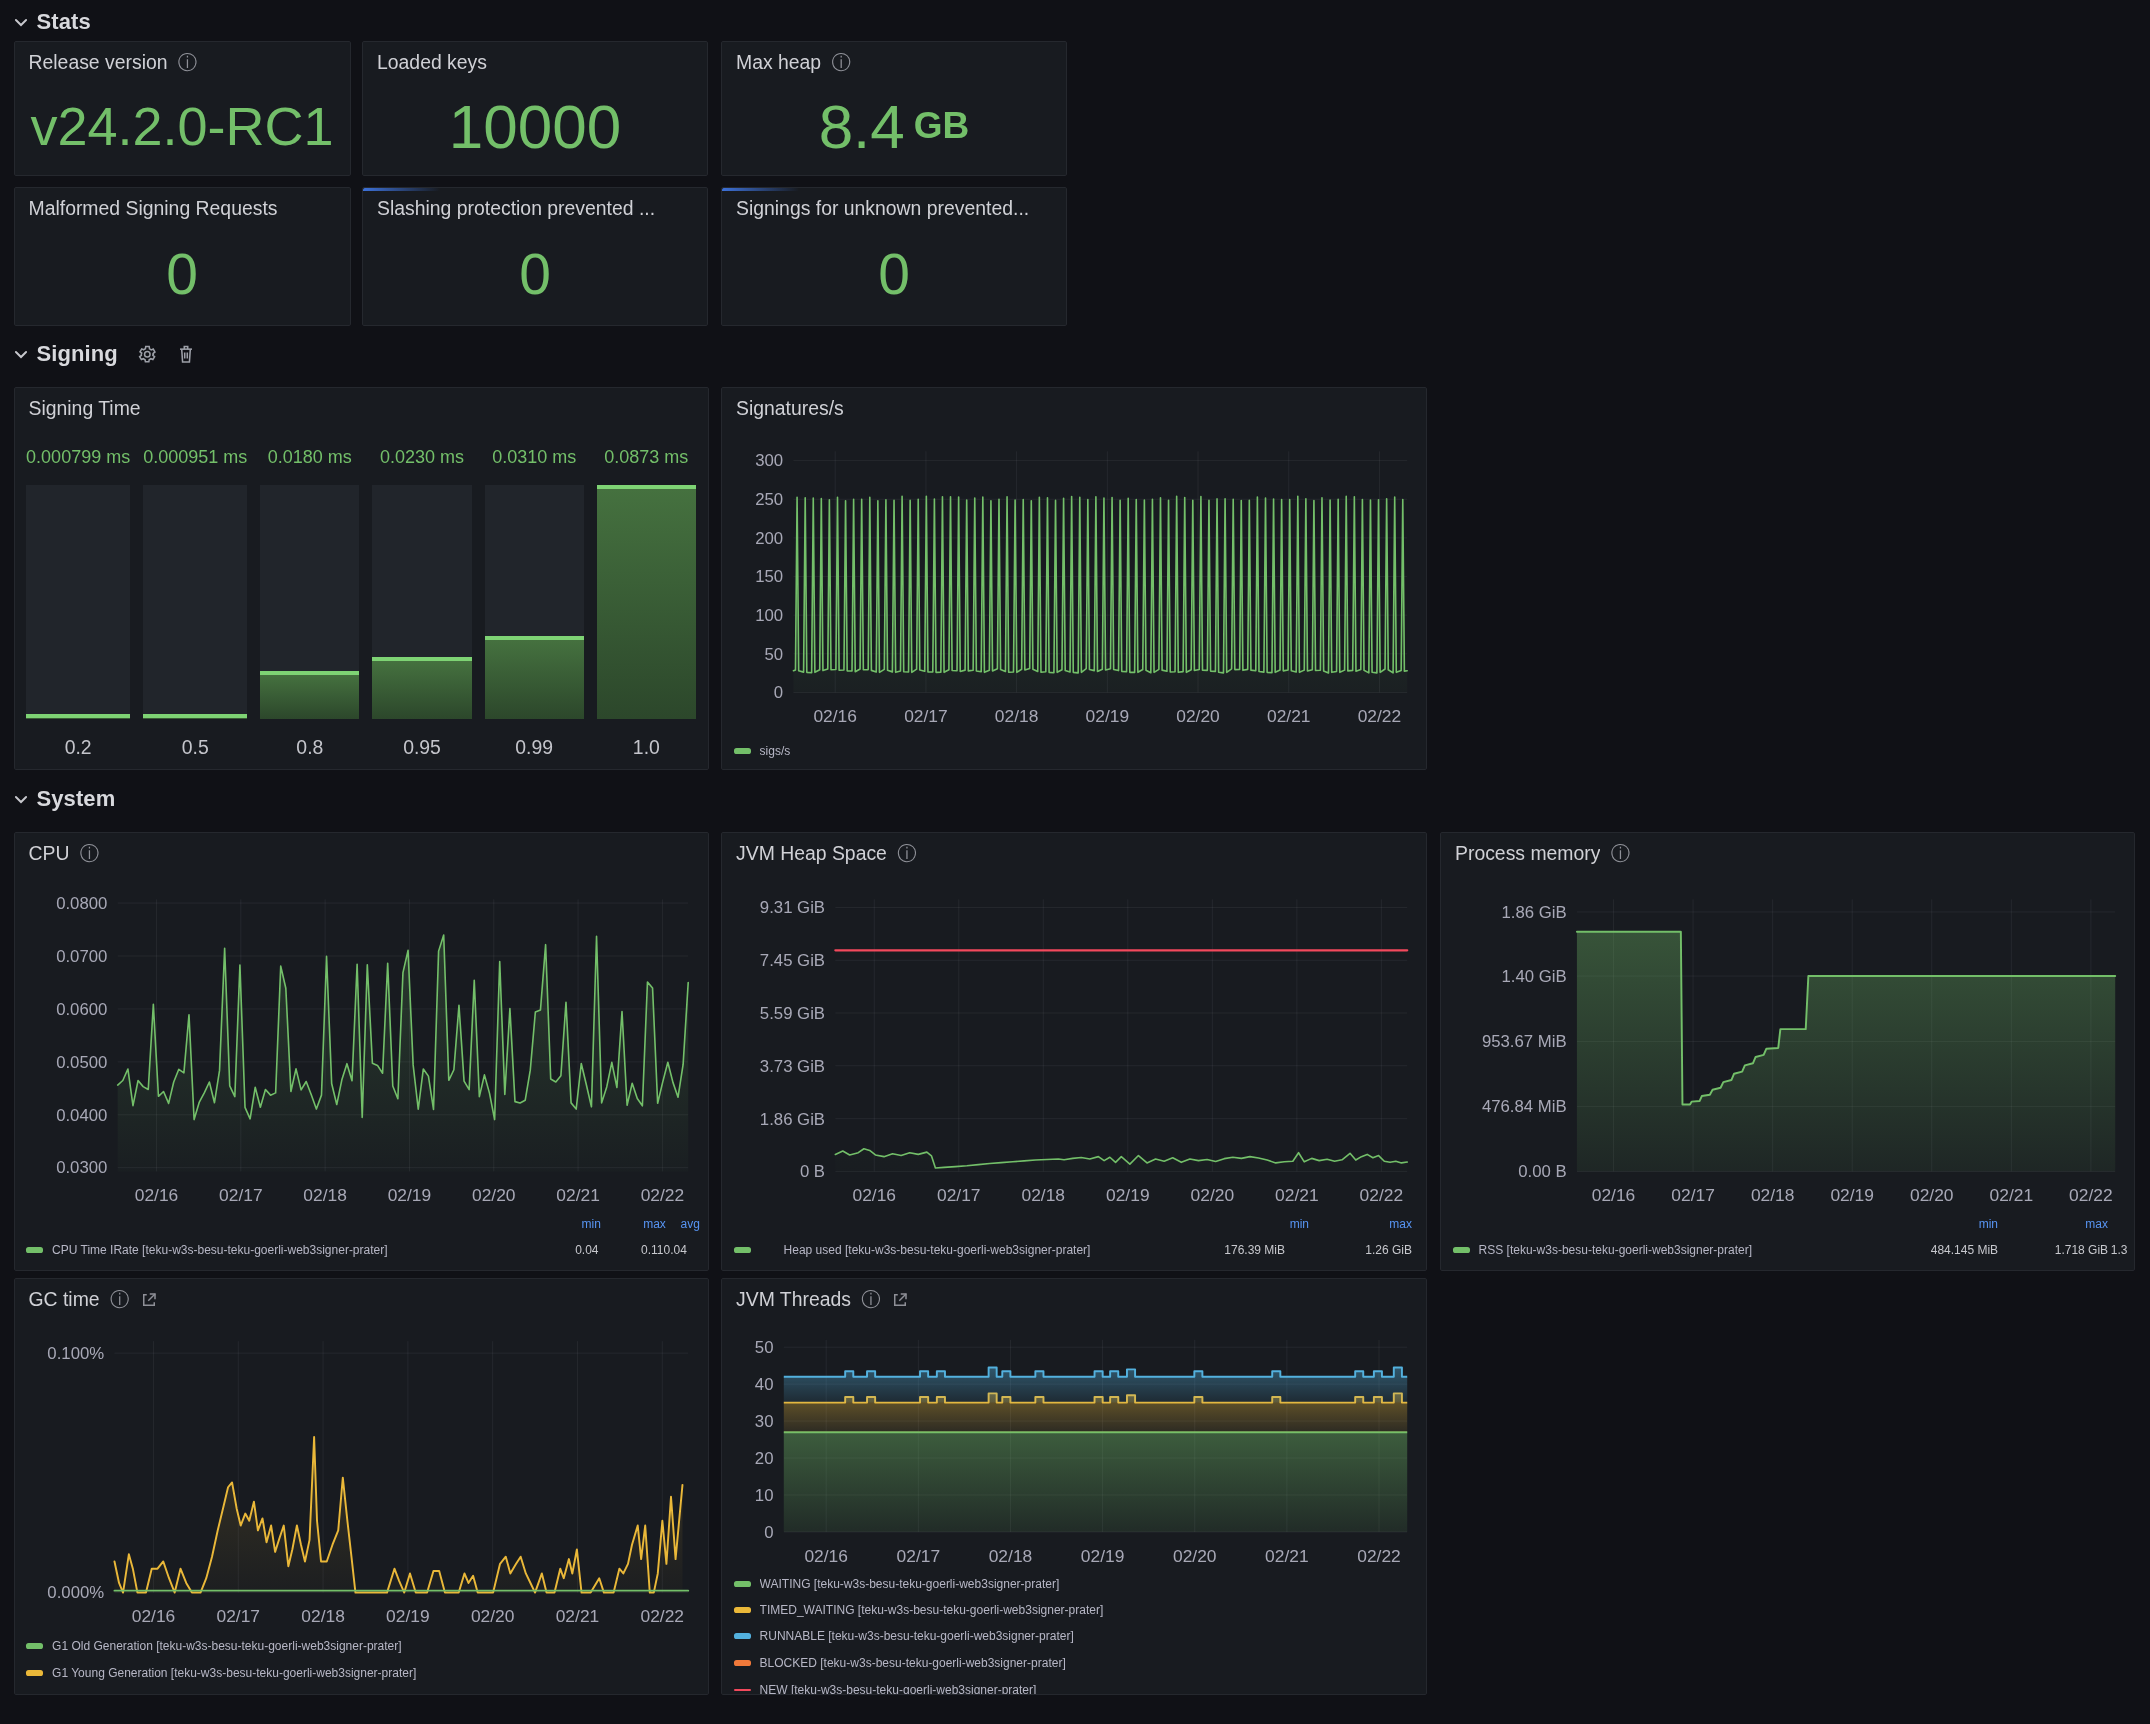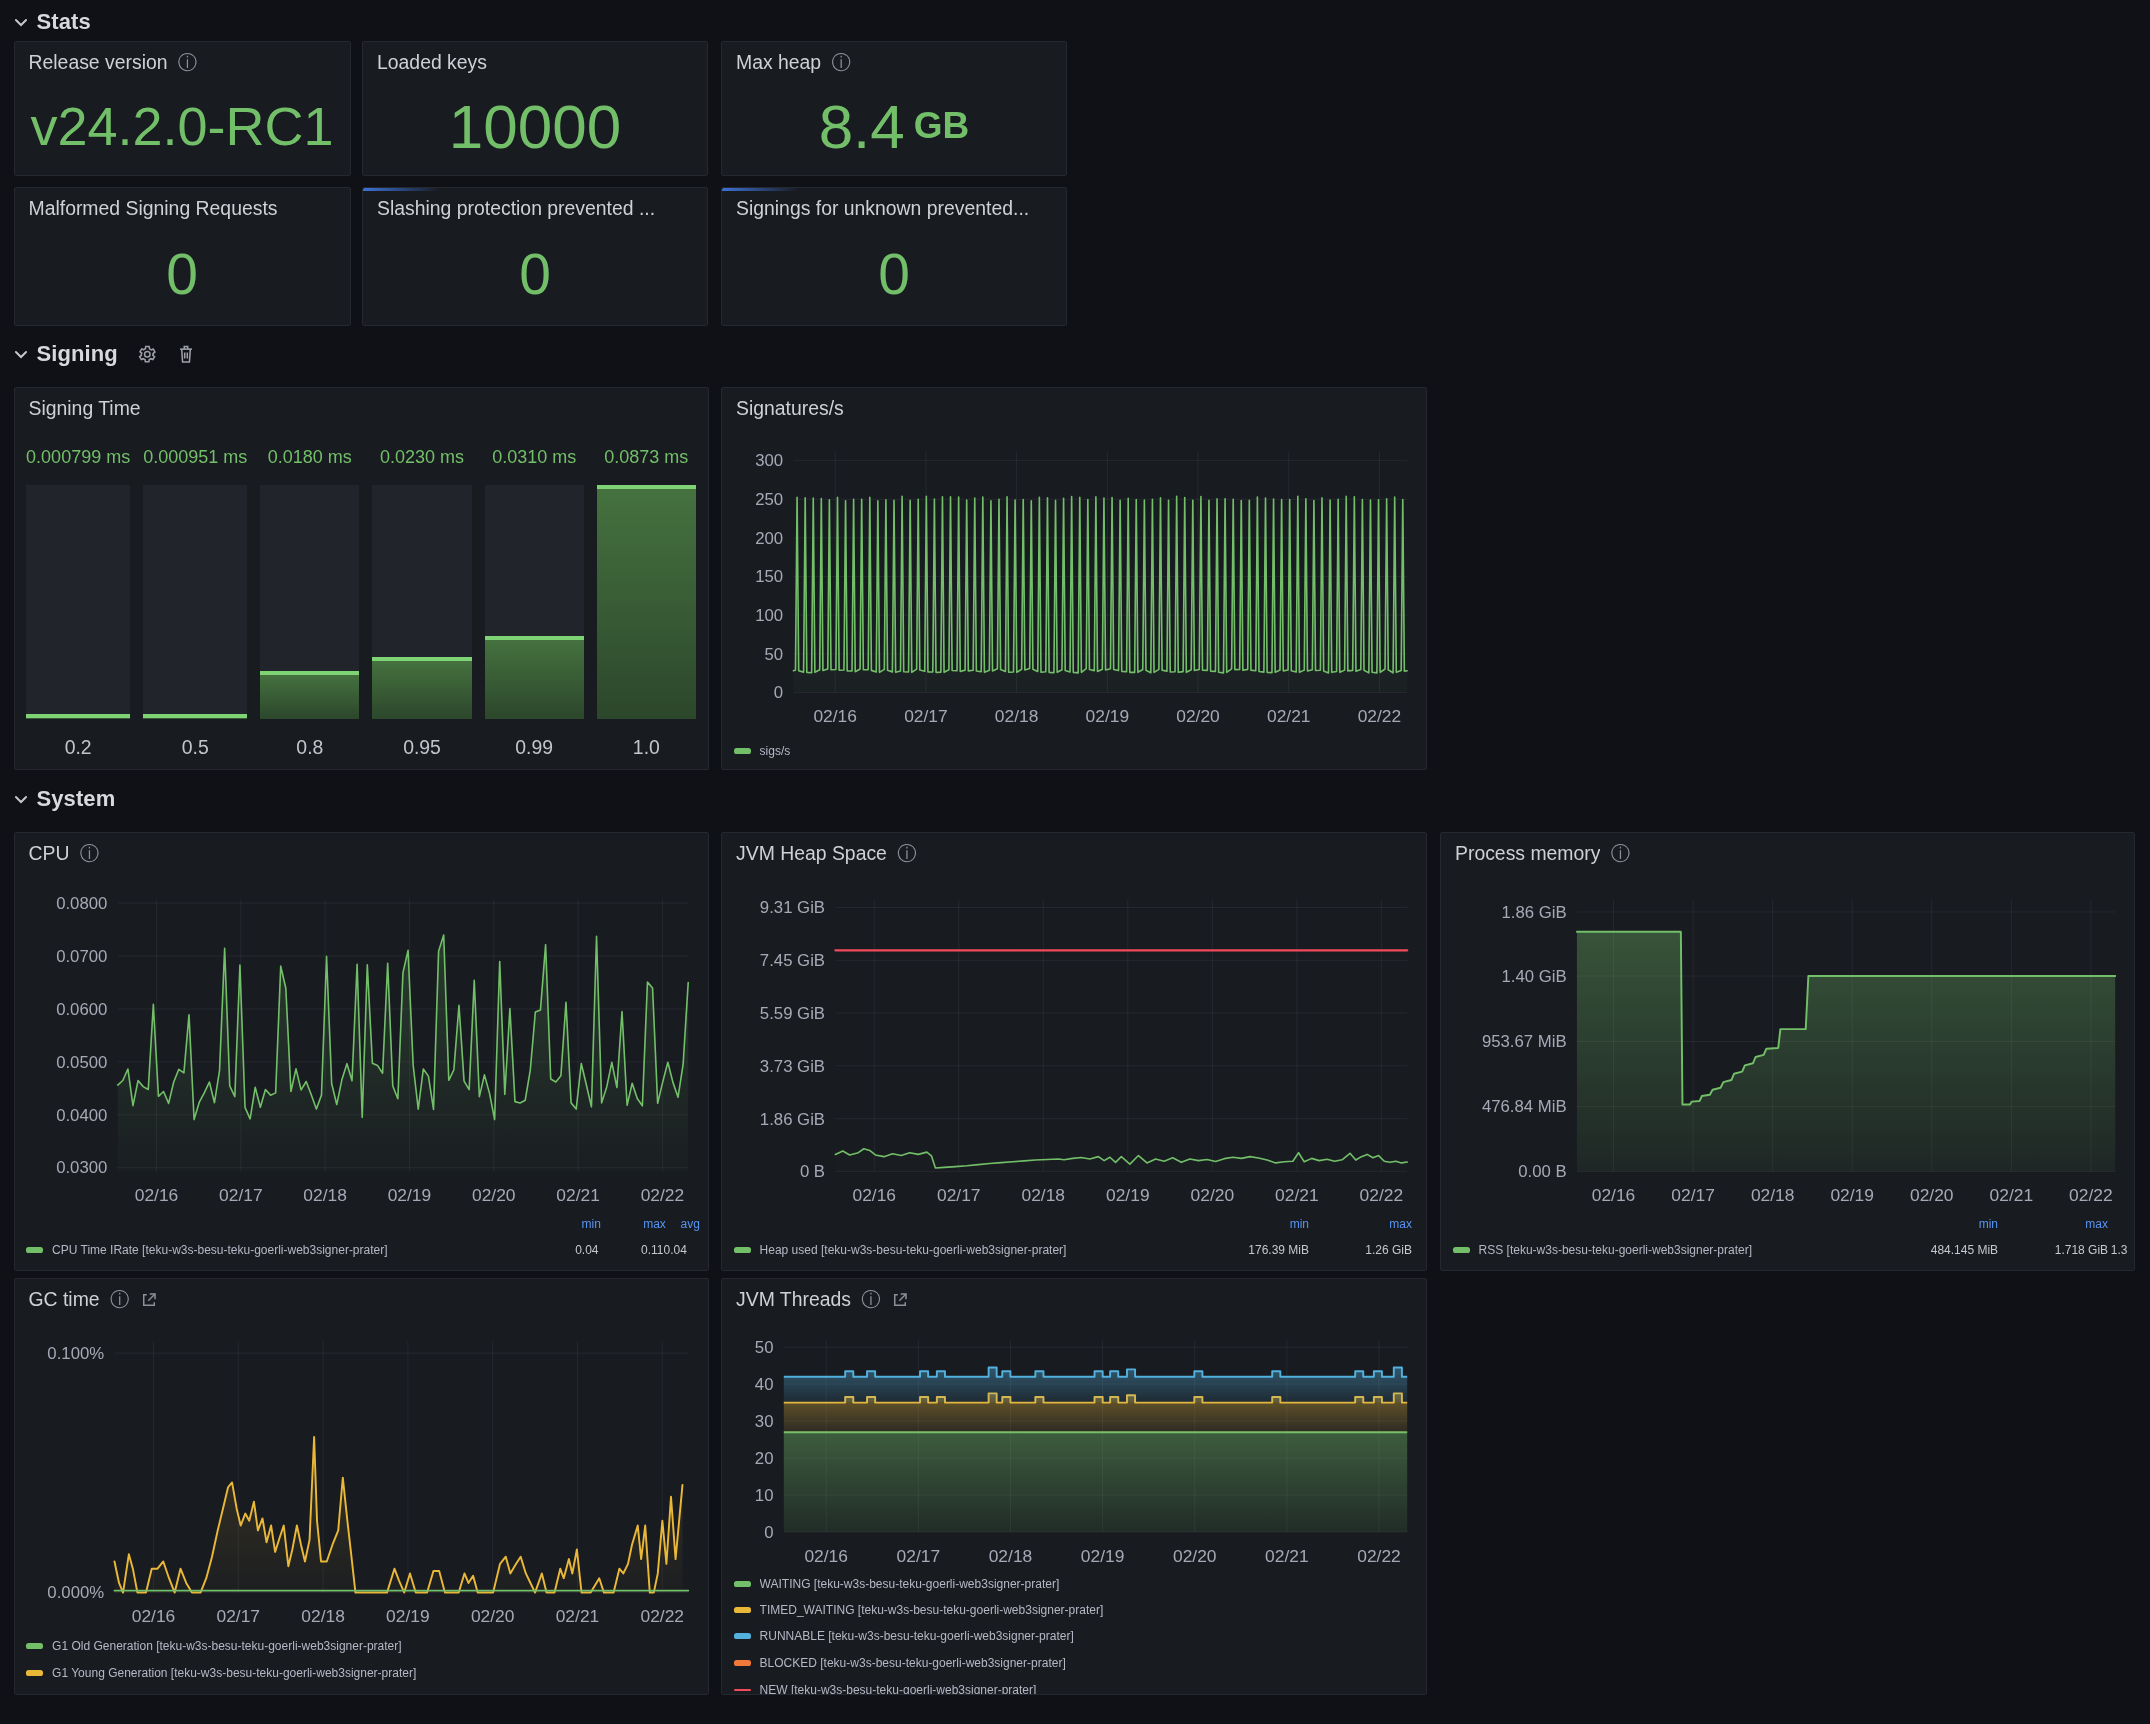--- a/index.html
+++ b/index.html
@@ -363,21 +363,21 @@
         <polygon points="165.0,409.6 176.5,404.4 187.2,410.5 200.5,407.0 209.3,400.8 218.2,403.5 227.1,410.5 240.4,413.1 253.7,408.7 267.0,411.4 280.3,407.0 293.6,409.6 306.9,406.1 314.0,411.8 320.2,430.7 333.5,429.8 351.3,428.5 369.0,427.2 386.8,425.4 404.5,423.7 422.2,422.4 440.0,421.1 457.7,419.7 475.4,418.4 493.2,417.5 510.9,416.7 519.8,418.0 533.1,415.8 546.4,414.5 559.7,416.7 573.0,413.1 581.9,419.3 590.8,414.0 599.6,421.9 608.5,413.1 621.8,424.6 635.1,411.4 648.4,422.8 661.7,416.7 675.0,420.2 688.3,414.9 701.6,421.9 714.9,416.7 728.2,419.3 741.6,417.5 754.9,420.6 768.2,416.2 781.5,414.0 794.8,415.8 808.1,413.1 821.4,415.3 834.7,418.4 848.0,422.8 861.3,421.1 874.6,420.2 883.5,407.0 892.3,421.1 903.9,415.8 915.4,419.3 927.8,417.1 939.4,420.2 950.9,418.0 963.3,407.9 972.2,418.4 981.0,413.1 989.9,409.6 998.8,414.9 1007.6,411.4 1016.5,420.2 1025.4,421.9 1034.3,420.2 1043.1,422.8 1052.0,421.5 1052.0,436.0 165.0,436.0" fill="url(#g2)"></polygon>
         <polyline points="165.0,409.6 176.5,404.4 187.2,410.5 200.5,407.0 209.3,400.8 218.2,403.5 227.1,410.5 240.4,413.1 253.7,408.7 267.0,411.4 280.3,407.0 293.6,409.6 306.9,406.1 314.0,411.8 320.2,430.7 333.5,429.8 351.3,428.5 369.0,427.2 386.8,425.4 404.5,423.7 422.2,422.4 440.0,421.1 457.7,419.7 475.4,418.4 493.2,417.5 510.9,416.7 519.8,418.0 533.1,415.8 546.4,414.5 559.7,416.7 573.0,413.1 581.9,419.3 590.8,414.0 599.6,421.9 608.5,413.1 621.8,424.6 635.1,411.4 648.4,422.8 661.7,416.7 675.0,420.2 688.3,414.9 701.6,421.9 714.9,416.7 728.2,419.3 741.6,417.5 754.9,420.6 768.2,416.2 781.5,414.0 794.8,415.8 808.1,413.1 821.4,415.3 834.7,418.4 848.0,422.8 861.3,421.1 874.6,420.2 883.5,407.0 892.3,421.1 903.9,415.8 915.4,419.3 927.8,417.1 939.4,420.2 950.9,418.0 963.3,407.9 972.2,418.4 981.0,413.1 989.9,409.6 998.8,414.9 1007.6,411.4 1016.5,420.2 1025.4,421.9 1034.3,420.2 1043.1,422.8 1052.0,421.5" fill="none" stroke="#73bf69" stroke-width="2.5" stroke-linejoin="round" stroke-linecap="round"></polyline>
         <polyline points="165.0,93.1 1052.0,93.1" fill="none" stroke="#f2495c" stroke-width="3.5" stroke-linejoin="round" stroke-linecap="round"></polyline>
       </svg>
     </div>
   <div class="legend-head" style="top:384px;right:14px;">
     <span class="spacer"></span>
     <span class="lh" style="width:123px">min</span>
     <span class="lh" style="width:103px">max</span>
   </div>
-  <div class="legend-row" style="top:410px;right:14px;">
+  <div class="legend-row" style="top:410px;right:14px;gap:24px;">
     <span class="lmark" style="background:#73bf69"></span>
     <span class="llabel">Heap used [teku-w3s-besu-teku-goerli-web3signer-prater]</span>
     <span class="lstat" style="width:123px">176.39 MiB</span>
     <span class="lstat" style="width:103px">1.26 GiB</span>
   </div>
 </div>
 
 <div class="panel" style="left:1440px;top:832px;width:695px;height:439px;">
   <div class="panel-title-row">
     <span class="panel-title">Process memory</span>

